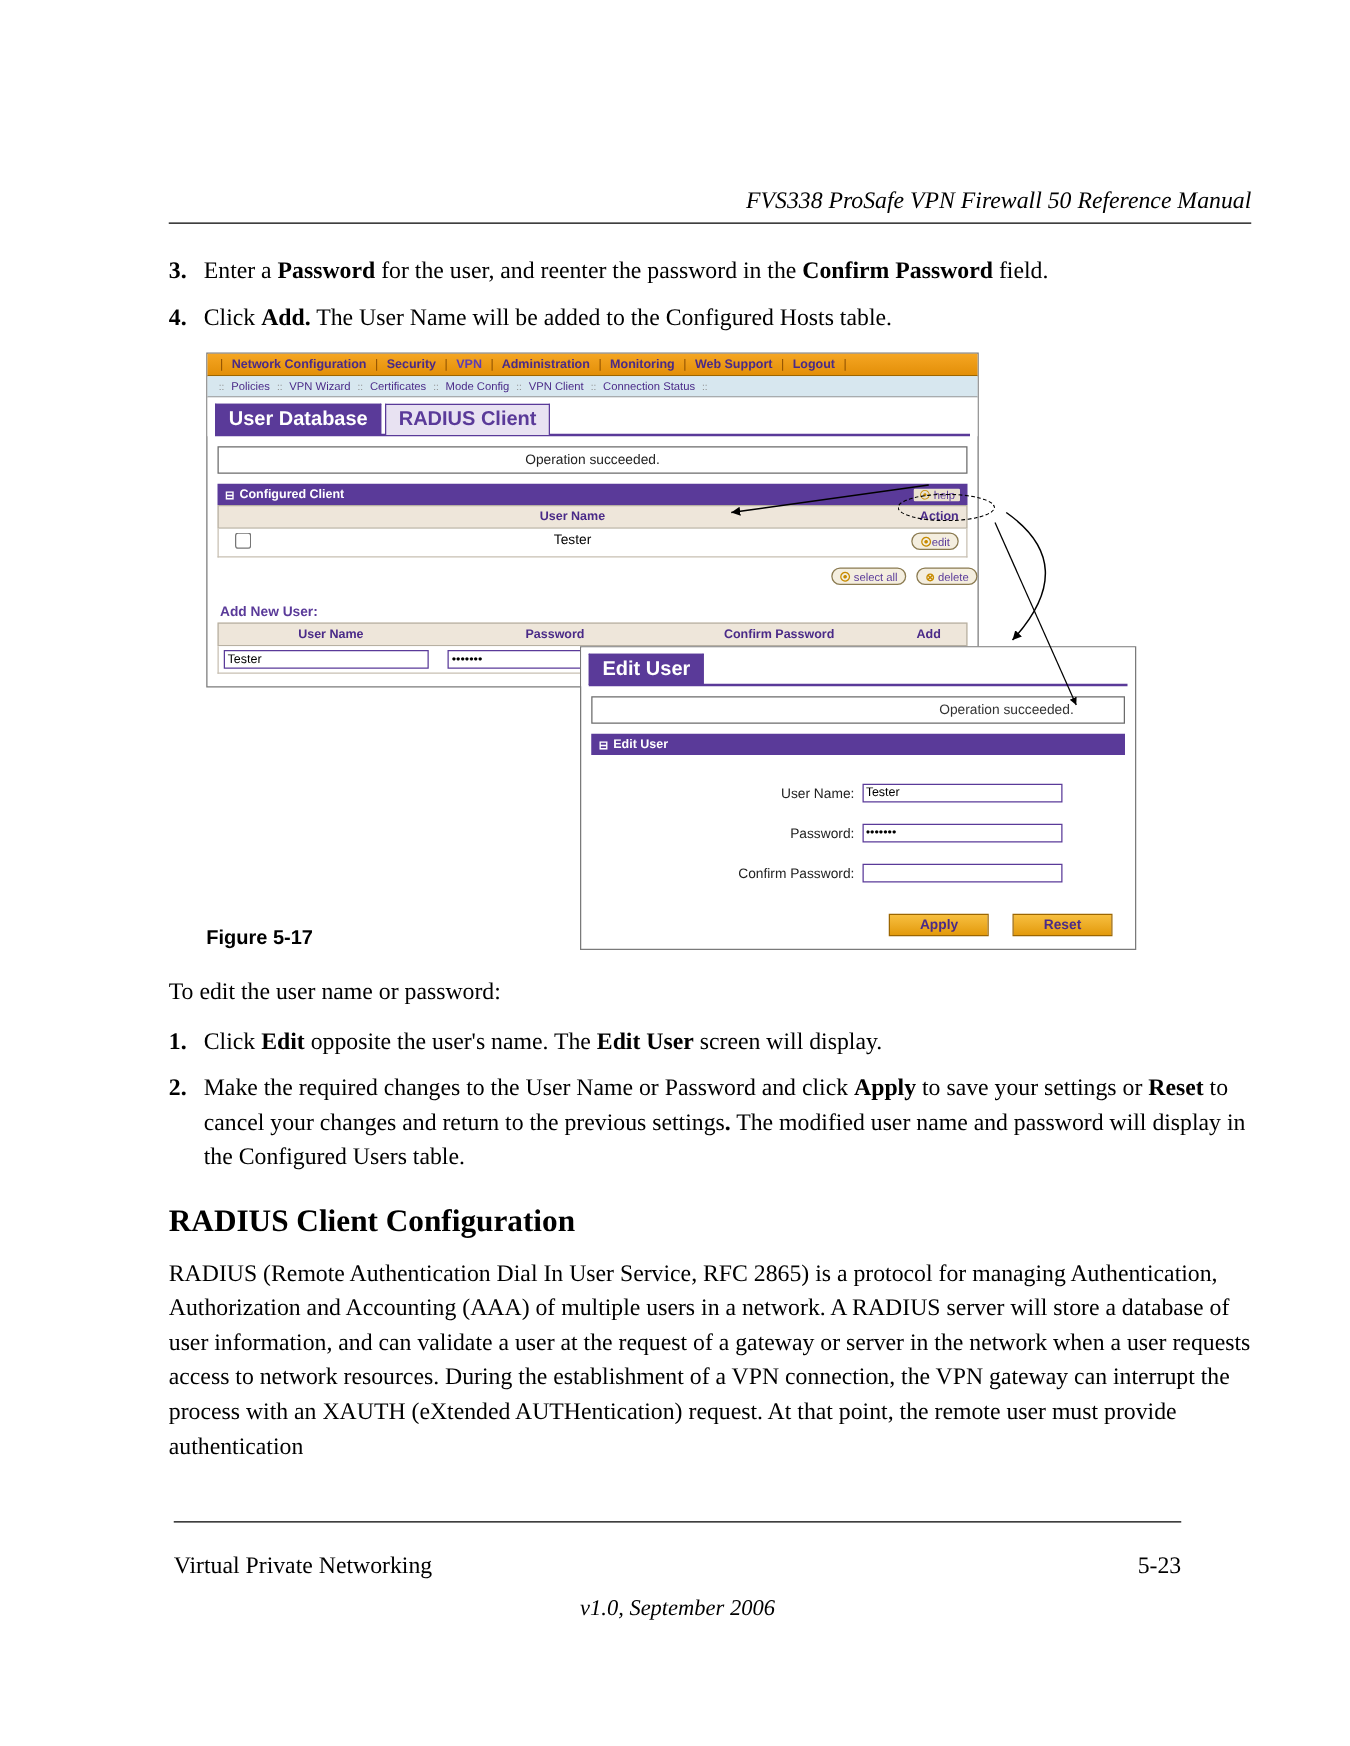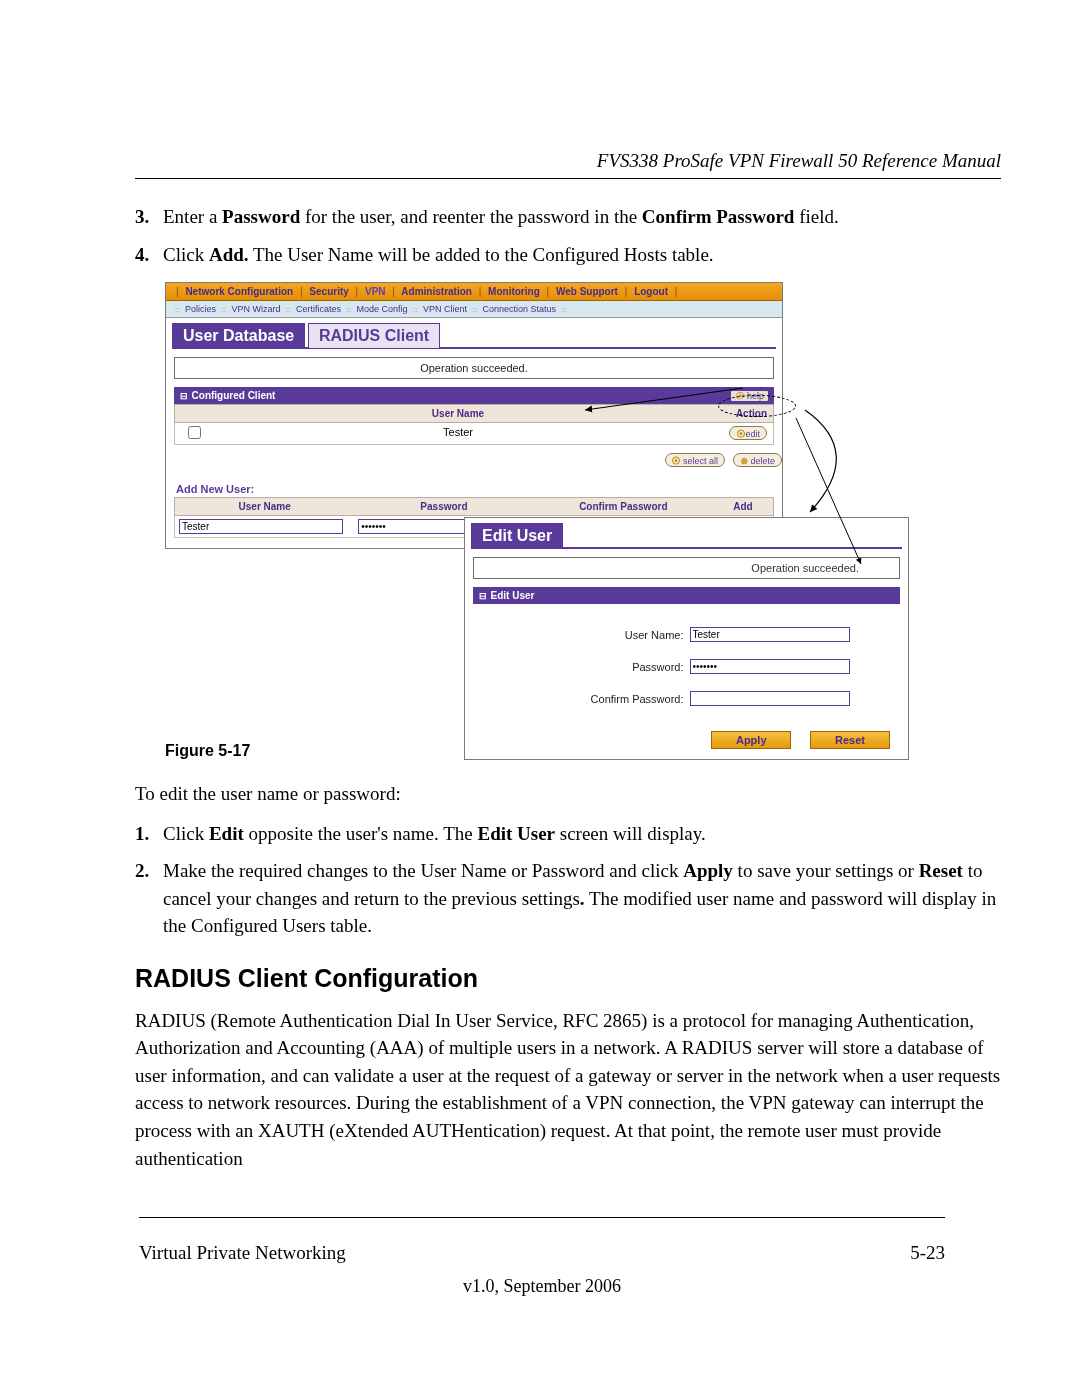--- a/index.html
+++ b/index.html
@@ -229,38 +229,39 @@
     font-weight: bold;
     font-size: 16px;
     margin: 4px 0 20px 30px;
   }
   .para {
     font-size:19px;
     line-height:1.45;
     margin-bottom:12px;
   }
   .h2 {
-    font-family: Liberation Sans, sans-serif;
+    font-family: Liberation Serif, serif;
     font-weight:bold;
     font-size:25px;
     margin: 24px 0 14px 0;
   }
   .footer {
     position:absolute;
     left:139px; right:135px;
     bottom:100px;
   }
   .foot-line {
     display:flex;
     justify-content:space-between;
     font-size:19px;
     margin-top:8px;
   }
   .foot-version {
     text-align:center;
+    font-style:italic;
     font-size:18px;
     margin-top:12px;
   }
 </style>
 </head>
 <body>
 
 <div class="page">
   <div class="header-title">FVS338 ProSafe VPN Firewall 50 Reference Manual</div>
   <hr class="rule">

